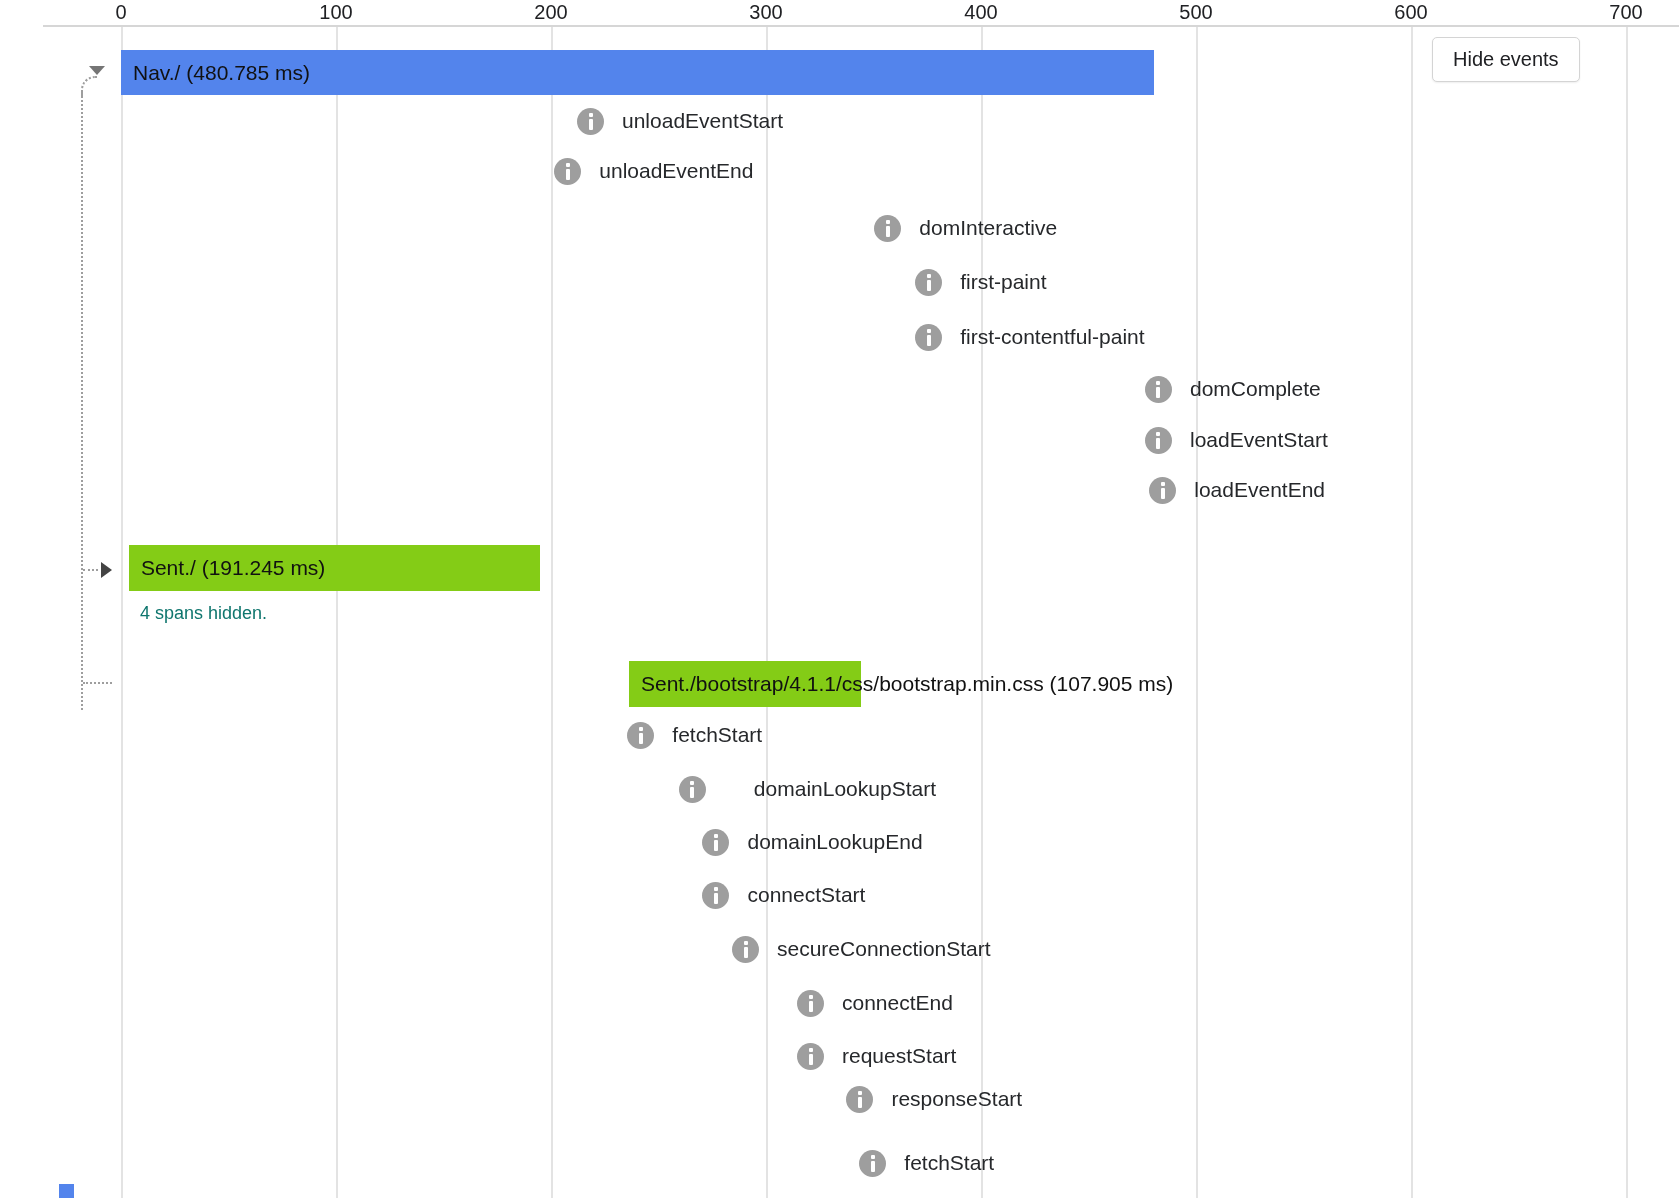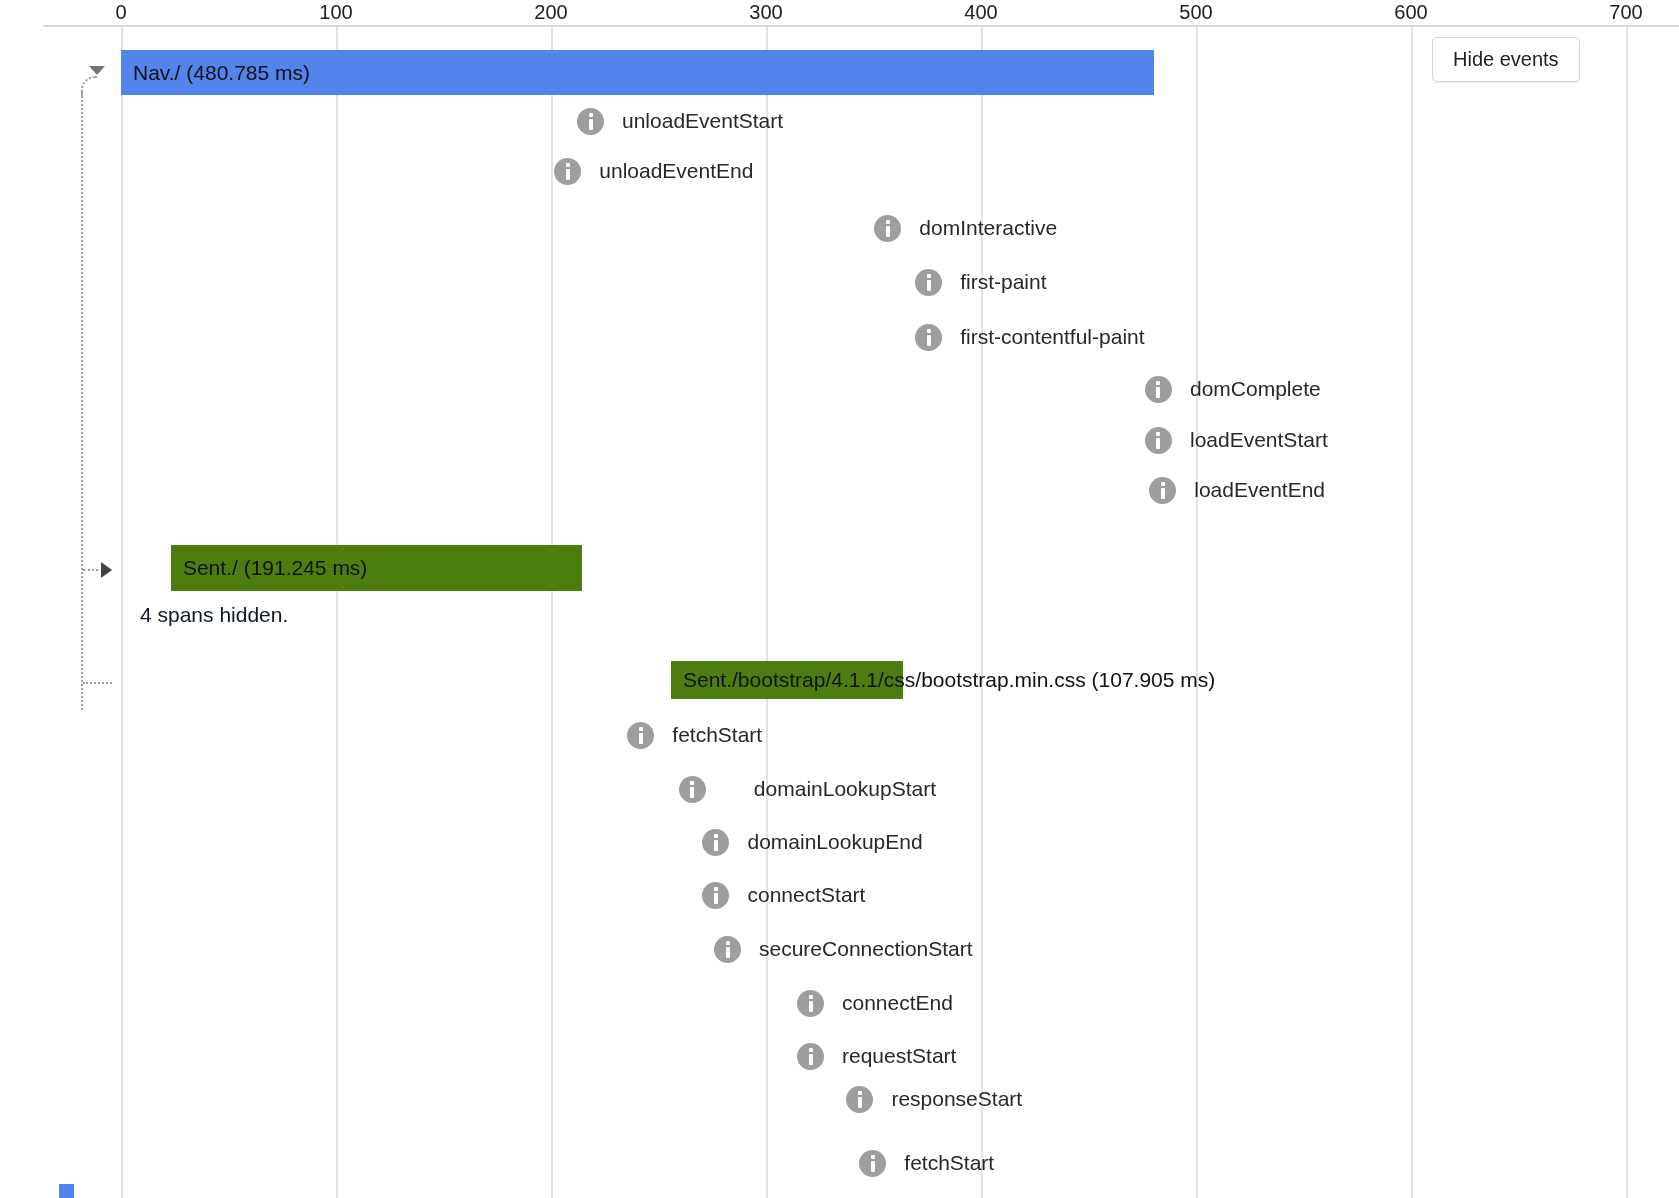--- a/index.html
+++ b/index.html
@@ -9,42 +9,42 @@
   
   .ruler-line{position:absolute;top:25px;left:43px;right:0;border-top:2px solid #d6d6d6;}
   .tick-label{position:absolute;top:1px;width:80px;text-align:center;font-size:20px;color:#202124;}
   .gridline{position:absolute;top:27px;bottom:0;width:0;border-left:2px solid #e3e3e3;}
 
   
   .bar{position:absolute;display:flex;align-items:center;white-space:nowrap;
        font-size:21px;color:#111;padding:0;overflow:visible;}
   .bar>span{padding-left:12px;white-space:nowrap;}
   .bar-dark{background:#5384ec;text-align:right;}
-  .bar-light{background:#4d7c0f;margin-left:42px;}
+  .bar-light{background:#84cc16;}
 
   
   .event{position:absolute;height:30px;display:flex;align-items:center;gap:18px;}
   .info-icon{position:relative;width:27px;height:27px;border-radius:50%;background:#9e9e9e;flex:0 0 27px;}
   .info-icon::before{content:"";position:absolute;left:11.5px;top:5px;width:4px;height:4px;background:#fff;border-radius:1px;}
   .info-icon::after{content:"";position:absolute;left:11.5px;top:11px;width:4px;height:11px;background:#fff;border-radius:1px;}
   .event-label{font-size:21px;color:#26282b;white-space:nowrap;}
 
   
   .tri-down{position:absolute;left:89px;top:66px;width:0;height:0;
             border-left:8px solid transparent;border-right:8px solid transparent;border-top:9px solid #757575;}
   .tri-right{position:absolute;left:101px;top:562px;width:0;height:0;
              border-top:8px solid transparent;border-bottom:8px solid transparent;border-left:11px solid #444;}
   .dot-curve{position:absolute;left:81px;top:76px;width:14px;height:18px;
              border-left:2px dotted #9e9e9e;border-top:2px dotted #9e9e9e;border-top-left-radius:14px;}
   .dot-vert{position:absolute;left:81px;top:92px;height:618px;width:0;border-left:2px dotted #9e9e9e;}
   .dot-h1{position:absolute;left:83px;top:569px;width:15px;border-top:2px dotted #9e9e9e;}
   .dot-h2{position:absolute;left:83px;top:682px;width:29px;border-top:2px dotted #9e9e9e;}
   .corner-mark{position:absolute;left:59px;top:1184px;width:15px;height:14px;background:#5384ec;}
 
-  .hidden-note{position:absolute;left:140px;top:603px;font-size:21px;color:#0f172a;}
+  .hidden-note{position:absolute;left:140px;top:603px;font-size:18px;color:#0f766e;}
 
   .hide-events-btn{position:absolute;left:1432px;top:37px;height:45px;padding:0 20px;
                    background:#fff;border:1px solid #d4d4d4;border-radius:5px;
                    font-size:20px;color:#202124;font-family:"Liberation Sans",sans-serif;
                    box-shadow:0 1px 2px rgba(0,0,0,0.07);display:flex;align-items:center;}
 </style>
 </head>
 <body>
 
 <div class="stage">
@@ -80,21 +80,21 @@
 
   <div class="bar bar-dark" style="top: 50px; height: 45px; left: 121px; width: 1032.73px;">
     <span>Nav./ (480.785 ms)</span>
   </div>
 
   <div class="bar bar-light" style="top: 545px; height: 46px; left: 128.948px; width: 410.794px;">
     <span>Sent./ (191.245 ms)</span>
   </div>
   <div class="hidden-note">4 spans hidden.</div>
 
-  <div class="bar bar-light" style="top: 661px; height: 38px; left: 629.002px; width: 231.78px;">
+  <div class="bar bar-light" style="top: 661px; height: 46px; left: 629.002px; width: 231.78px;">
     <span>Sent./bootstrap/4.1.1/css/bootstrap.min.css (107.905 ms)</span>
   </div>
 
   <div class="event" style="top: 106px; left: 577px;">
     <span class="info-icon"></span>
     <span class="event-label">unloadEventStart</span>
   </div>
   <div class="event" style="top: 156px; left: 554.284px;">
     <span class="info-icon"></span>
     <span class="event-label">unloadEventEnd</span>
@@ -133,21 +133,21 @@
     <span class="event-label">domainLookupStart</span>
   </div>
   <div class="event" style="top: 827px; left: 702.496px;">
     <span class="info-icon"></span>
     <span class="event-label">domainLookupEnd</span>
   </div>
   <div class="event" style="top: 880px; left: 702.496px;">
     <span class="info-icon"></span>
     <span class="event-label">connectStart</span>
   </div>
-  <div class="event" style="top: 934px; left: 714px;">
+  <div class="event" style="top: 934px; left: 732px;">
     <span class="info-icon"></span>
     <span class="event-label">secureConnectionStart</span>
   </div>
   <div class="event" style="top: 988px; left: 797.008px;">
     <span class="info-icon"></span>
     <span class="event-label">connectEnd</span>
   </div>
   <div class="event" style="top: 1041px; left: 797.008px; justify-content: center;">
     <span class="info-icon"></span>
     <span class="event-label">requestStart</span>

